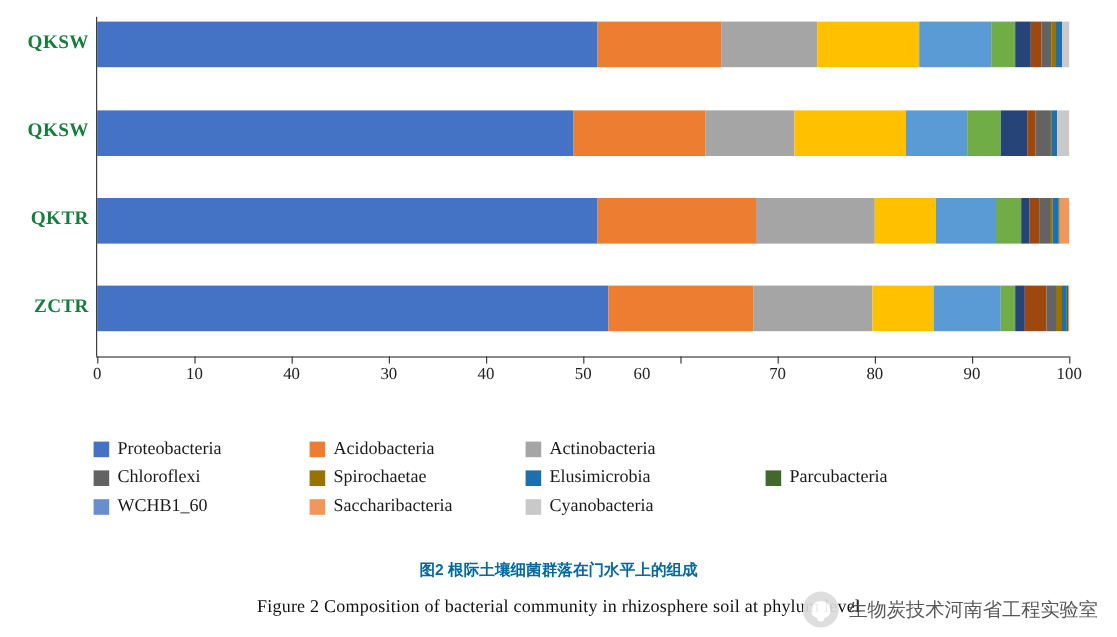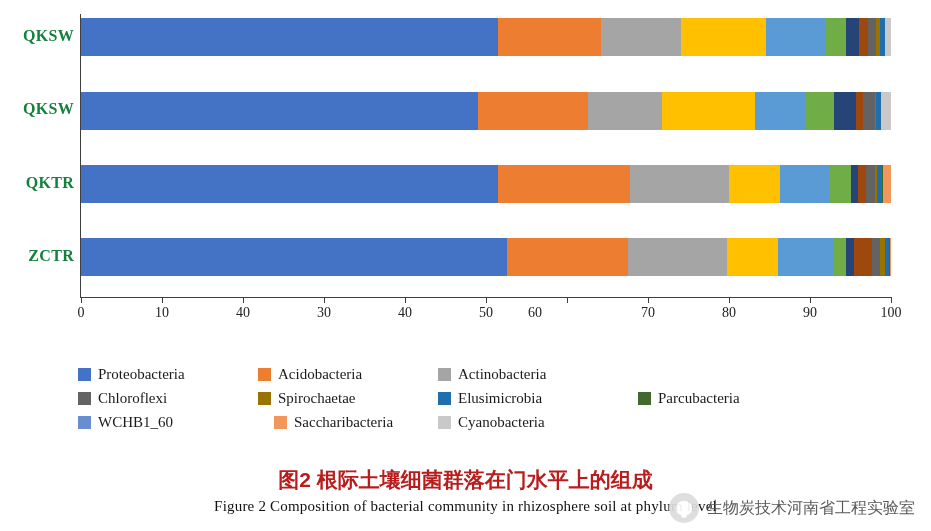--- a/index.html
+++ b/index.html
@@ -38,21 +38,21 @@
   .legend-row{position:relative;height:24px;}
   .legend-item{
     position:absolute;display:flex;align-items:center;gap:7px;
     font-size:15px;color:#1a1a1a;white-space:nowrap;
   }
   .swatch{width:13px;height:13px;display:inline-block;flex:0 0 auto;}
 
   
   .caption-cn{
     position:absolute;top:466px;left:0;width:931px;text-align:center;
-    font-size:21px;font-weight:bold;color:#b91c1c;
+    font-size:13px;font-weight:bold;color:#0369a1;
     font-family:"Liberation Sans", sans-serif;
   }
   .caption-en{
     position:absolute;top:498px;left:0;width:931px;text-align:center;
     font-size:15px;color:#111;letter-spacing:.2px;
   }
 
   
   .watermark{
     position:absolute;right:16px;bottom:8px;display:flex;align-items:center;gap:8px;
@@ -205,21 +205,21 @@
         <div class="legend-item" style="left: 560px;">
           <span class="swatch" style="background: rgb(67, 104, 43);"></span>
           <span>Parcubacteria</span>
         </div>
       </div>
       <div class="legend-row">
         <div class="legend-item" style="left: 0px;">
           <span class="swatch" style="background: rgb(105, 142, 208);"></span>
           <span>WCHB1_60</span>
         </div>
-        <div class="legend-item" style="left: 196px;">
+        <div class="legend-item" style="left: 180px;">
           <span class="swatch" style="background: rgb(241, 151, 90);"></span>
           <span>Saccharibacteria</span>
         </div>
         <div class="legend-item" style="left: 360px;">
           <span class="swatch" style="background: rgb(201, 201, 201);"></span>
           <span>Cyanobacteria</span>
         </div>
       </div>
     </div>
 

